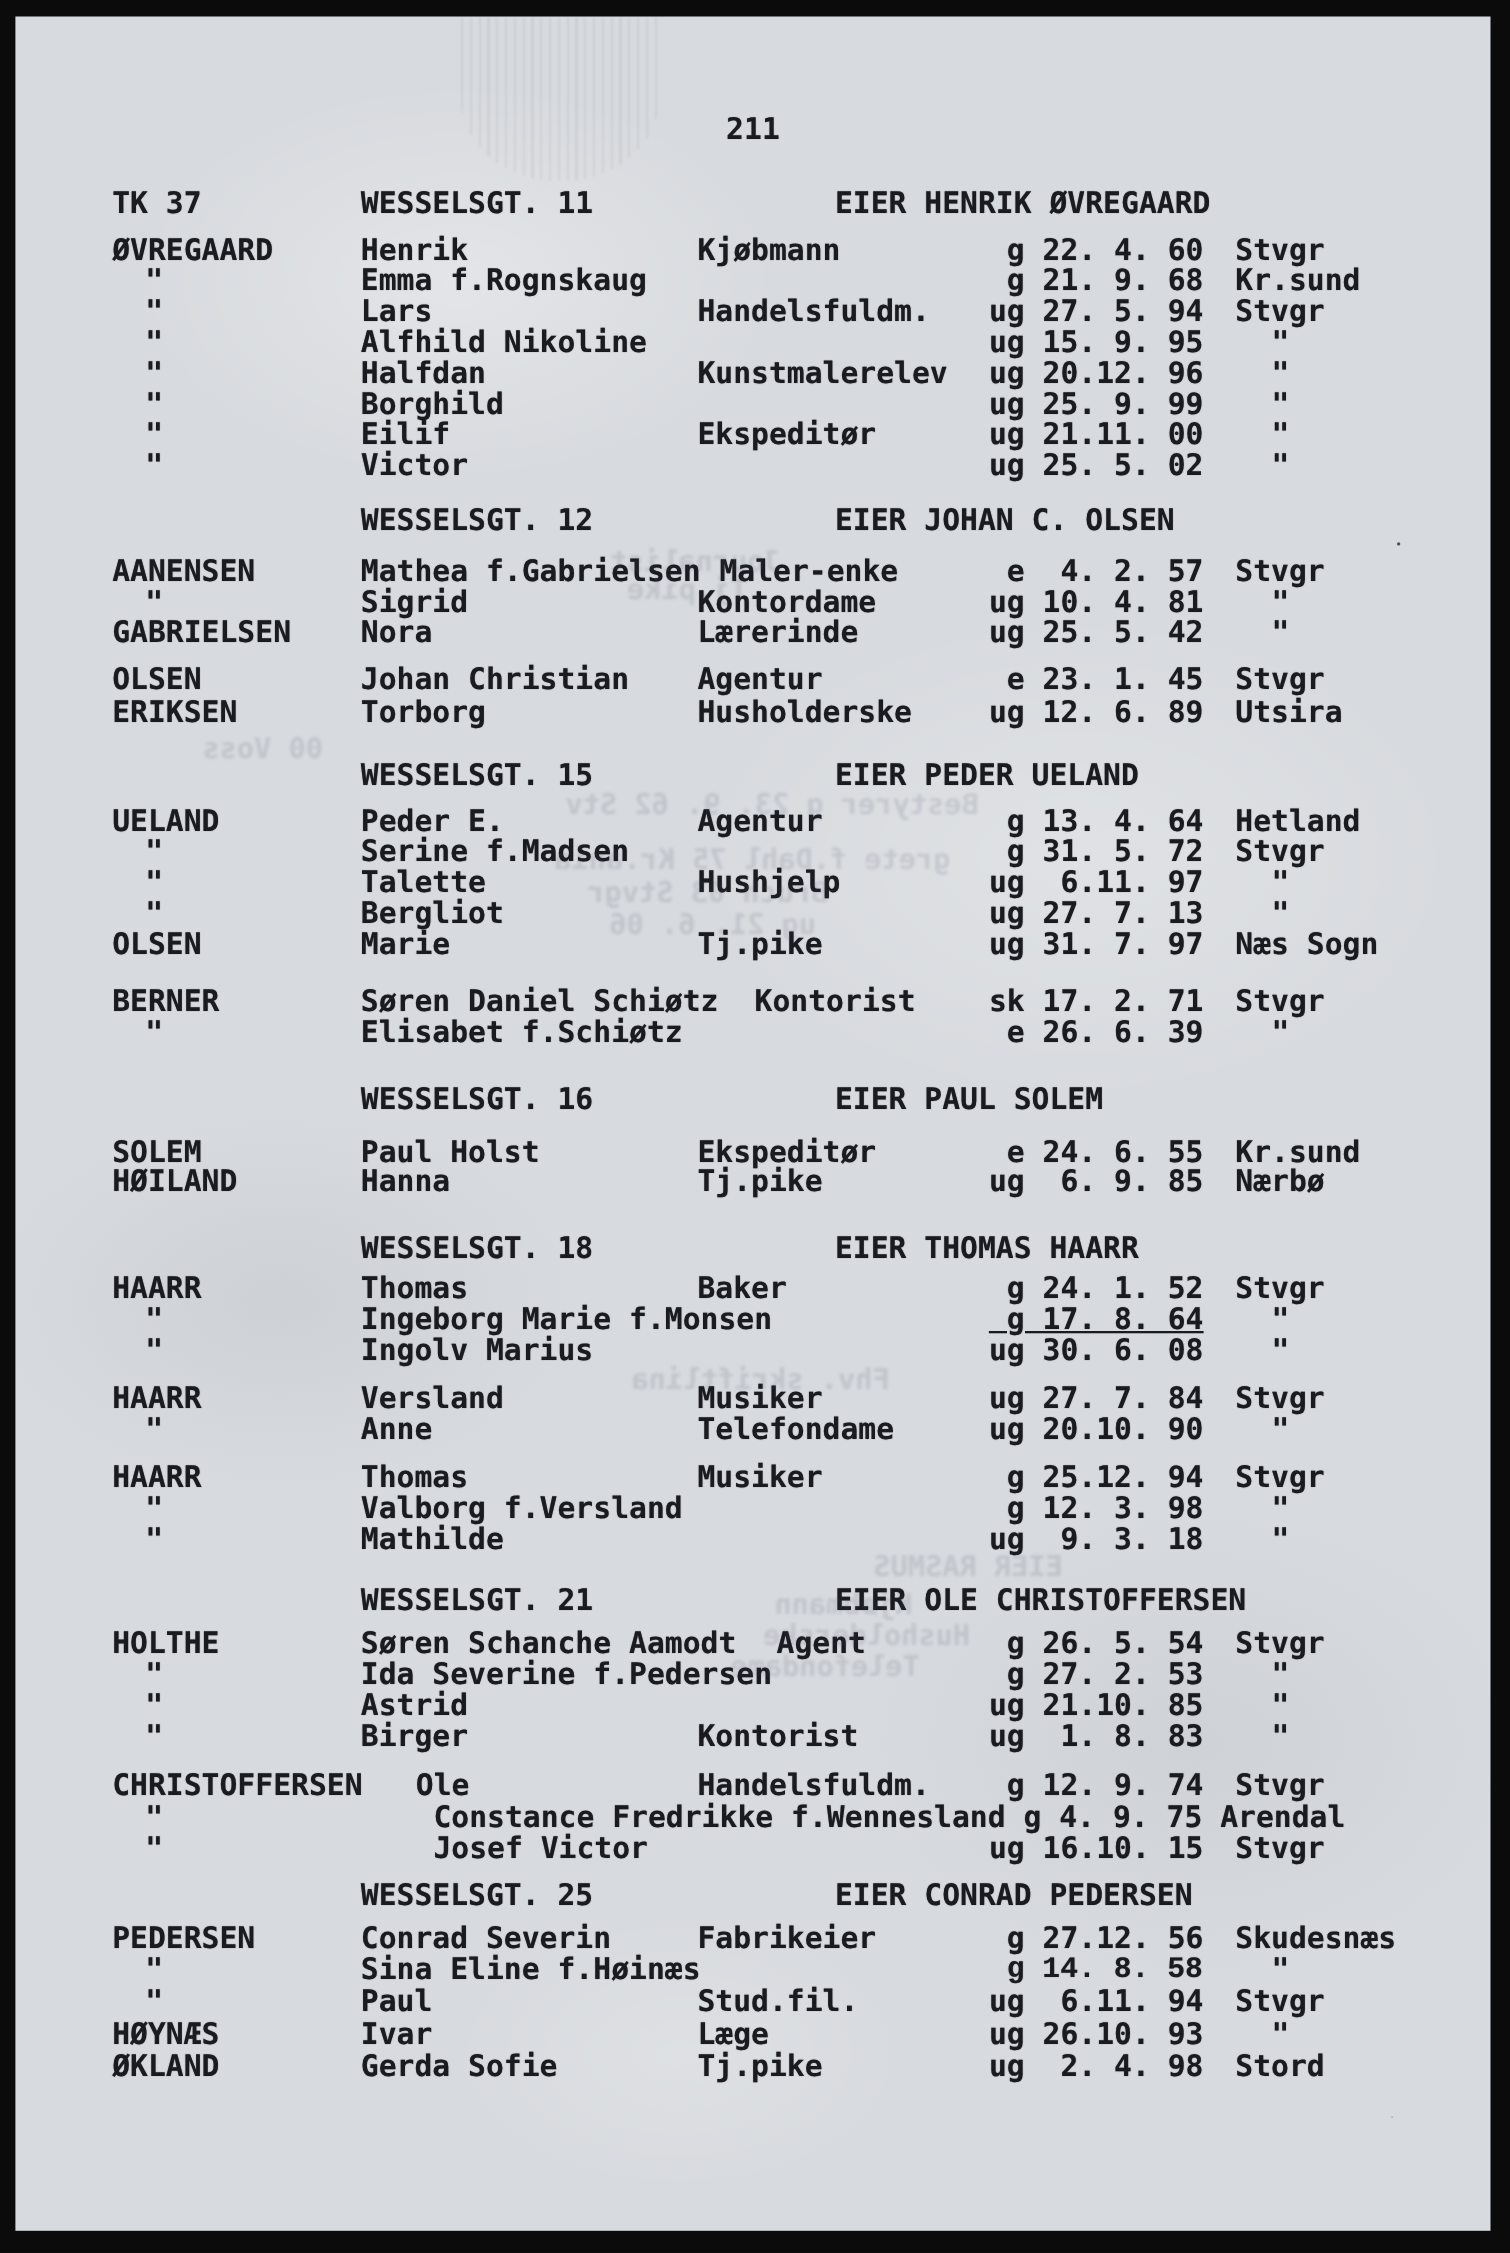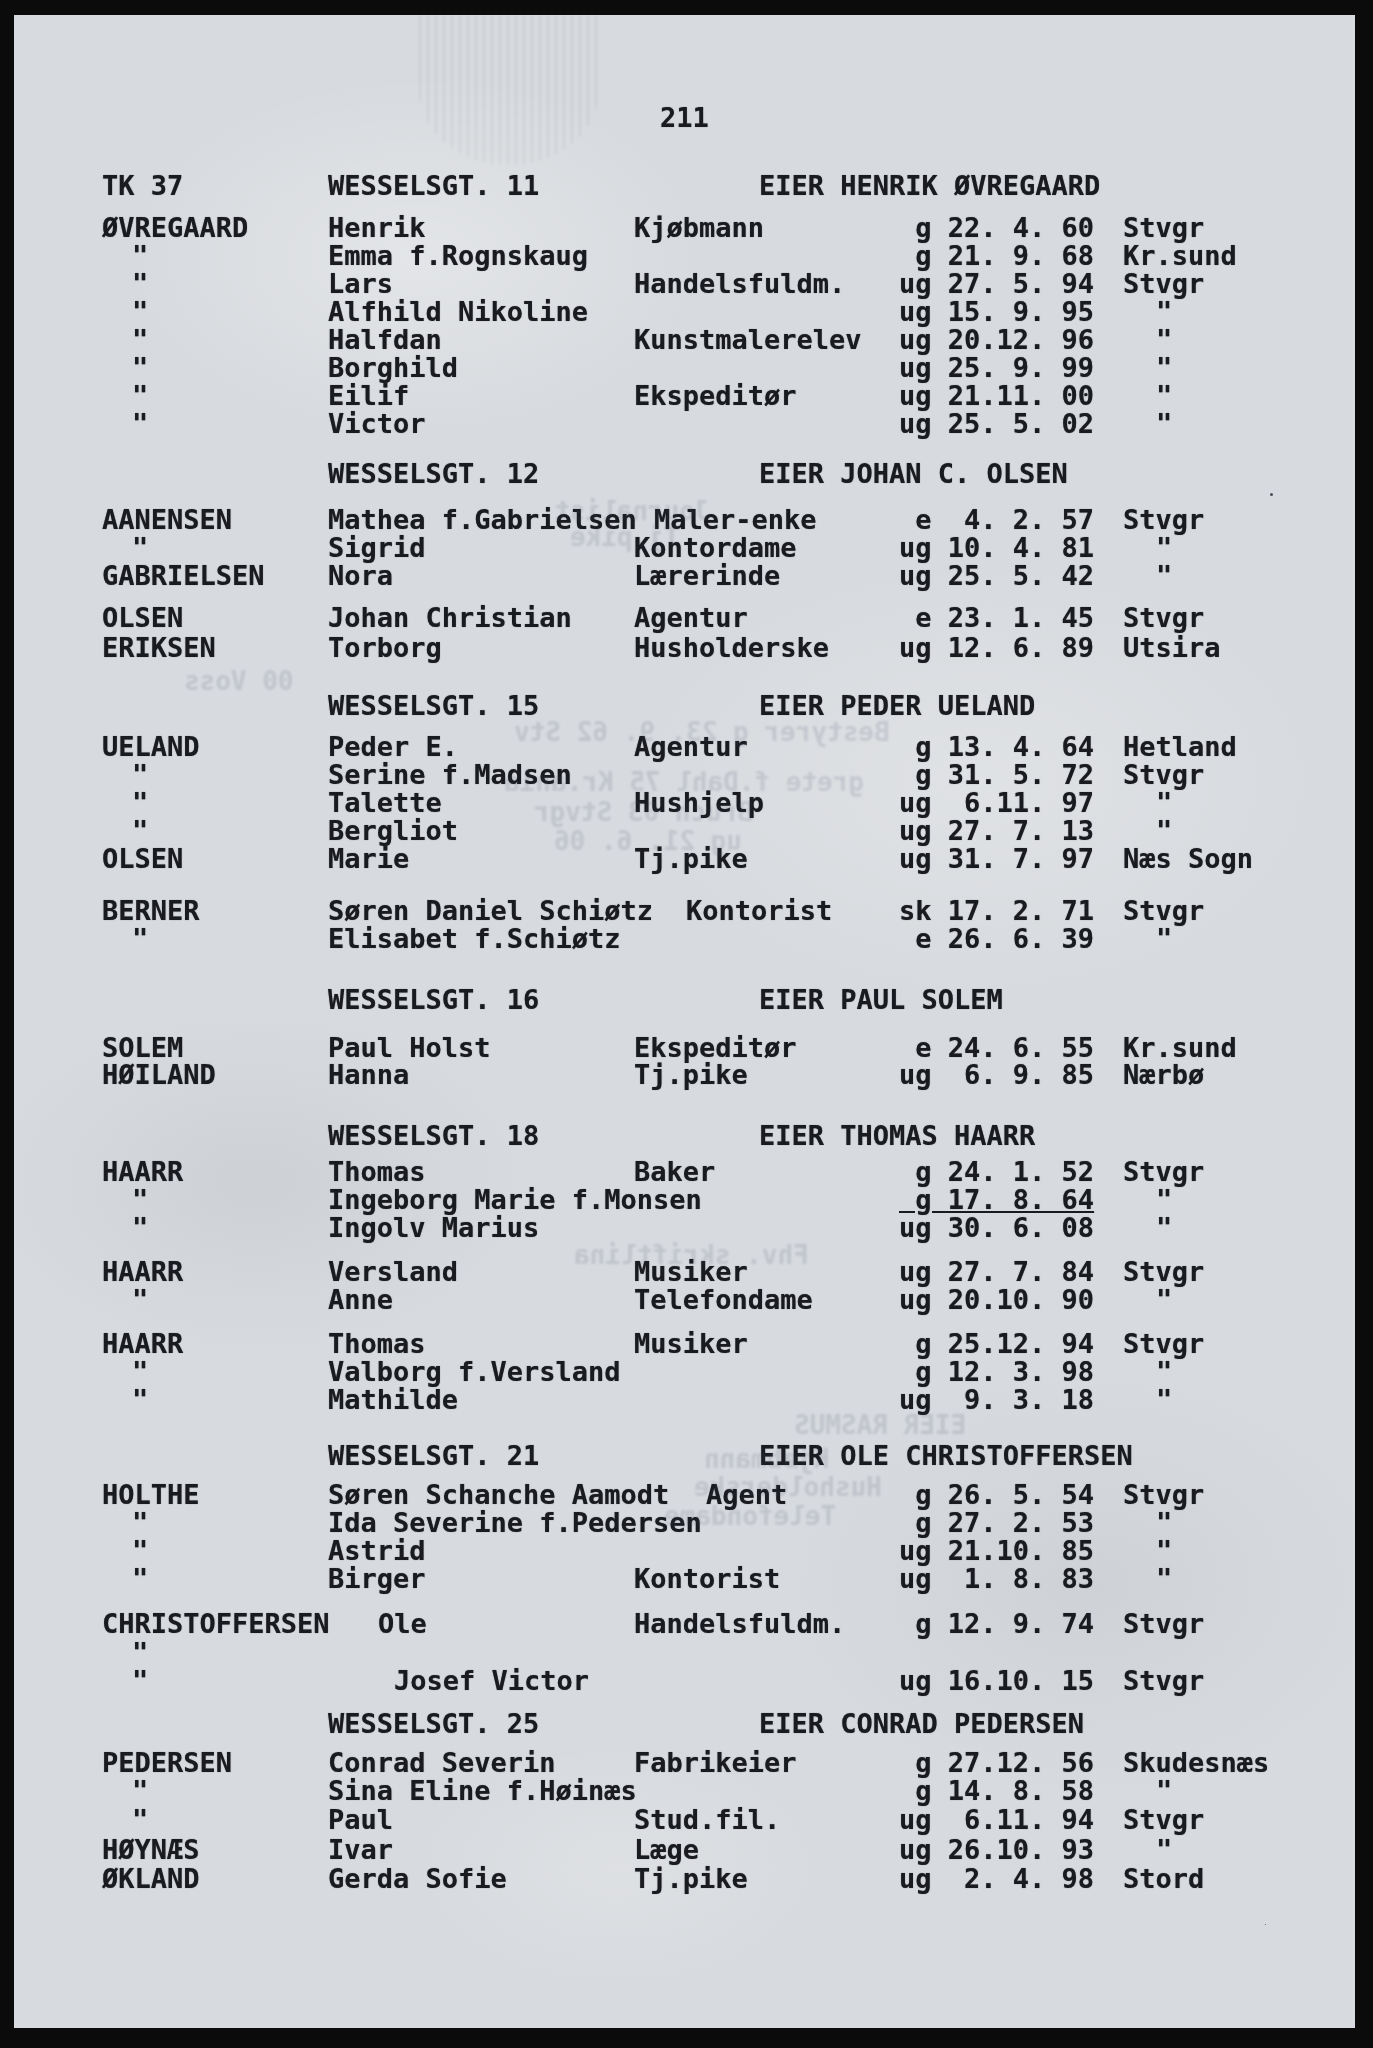--- a/index.html
+++ b/index.html
@@ -217,34 +217,35 @@
       <div class="cell" style="left: 314px; top: 1550px;">Birger</div>
       <div class="cell" style="left: 620px; top: 1550px;">Kontorist</div>
       <div class="cell" style="left: 885px; top: 1550px;">ug  1. 8. 83</div>
       <div class="cell" style="left: 1142px; top: 1550px;">"</div>
       <div class="cell" style="left: 88px; top: 1595px;">CHRISTOFFERSEN</div>
       <div class="cell" style="left: 364px; top: 1595px;">Ole</div>
       <div class="cell" style="left: 620px; top: 1595px;">Handelsfuldm.</div>
       <div class="cell" style="left: 885px; top: 1595px;"> g 12. 9. 74</div>
       <div class="cell" style="left: 1109px; top: 1595px;">Stvgr</div>
       <div class="cell" style="left: 118px; top: 1624px;">"</div>
+      <div class="cell" style="left: 380px; top: 1624px;"><span>Constance Fredrikke f.Wennesland</span> <span>g 4. 9. 75</span> <span>Arendal</span></div>
       <div class="cell" style="left: 118px; top: 1652px;">"</div>
       <div class="cell" style="left: 380px; top: 1652px;">Josef Victor</div>
       <div class="cell" style="left: 885px; top: 1652px;">ug 16.10. 15</div>
       <div class="cell" style="left: 1109px; top: 1652px;">Stvgr</div>
       <div class="cell" style="left: 314px; top: 1695px;">WESSELSGT. 25</div>
       <div class="cell" style="left: 745px; top: 1695px;">EIER CONRAD PEDERSEN</div>
       <div class="cell" style="left: 88px; top: 1734px;">PEDERSEN</div>
       <div class="cell" style="left: 314px; top: 1734px;">Conrad Severin</div>
       <div class="cell" style="left: 620px; top: 1734px;">Fabrikeier</div>
       <div class="cell" style="left: 885px; top: 1734px;"> g 27.12. 56</div>
       <div class="cell" style="left: 1109px; top: 1734px;">Skudesnæs</div>
       <div class="cell" style="left: 118px; top: 1762px;">"</div>
       <div class="cell" style="left: 314px; top: 1762px;">Sina Eline f.Høinæs</div>
-      <div class="cell" style="left: 885px; top: 1762px;"> g 14. 8. 58</div>
+      <div class="cell" style="left: 885px; top: 1762px; font-family: Liberation Mono, monospace;"> g 14. 8. 58</div>
       <div class="cell" style="left: 1142px; top: 1762px;">"</div>
       <div class="cell" style="left: 118px; top: 1791px;">"</div>
       <div class="cell" style="left: 314px; top: 1791px;">Paul</div>
       <div class="cell" style="left: 620px; top: 1791px;">Stud.fil.</div>
       <div class="cell" style="left: 885px; top: 1791px;">ug  6.11. 94</div>
       <div class="cell" style="left: 1109px; top: 1791px;">Stvgr</div>
       <div class="cell" style="left: 88px; top: 1821px;">HØYNÆS</div>
       <div class="cell" style="left: 314px; top: 1821px;">Ivar</div>
       <div class="cell" style="left: 620px; top: 1821px;">Læge</div>
       <div class="cell" style="left: 885px; top: 1821px;">ug 26.10. 93</div>

